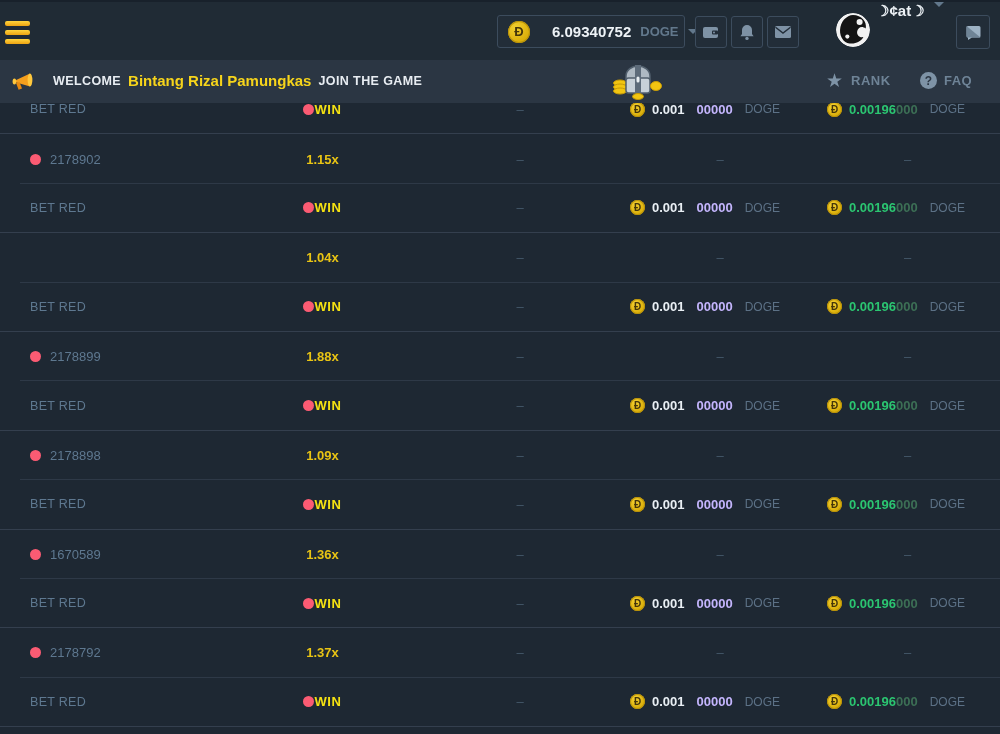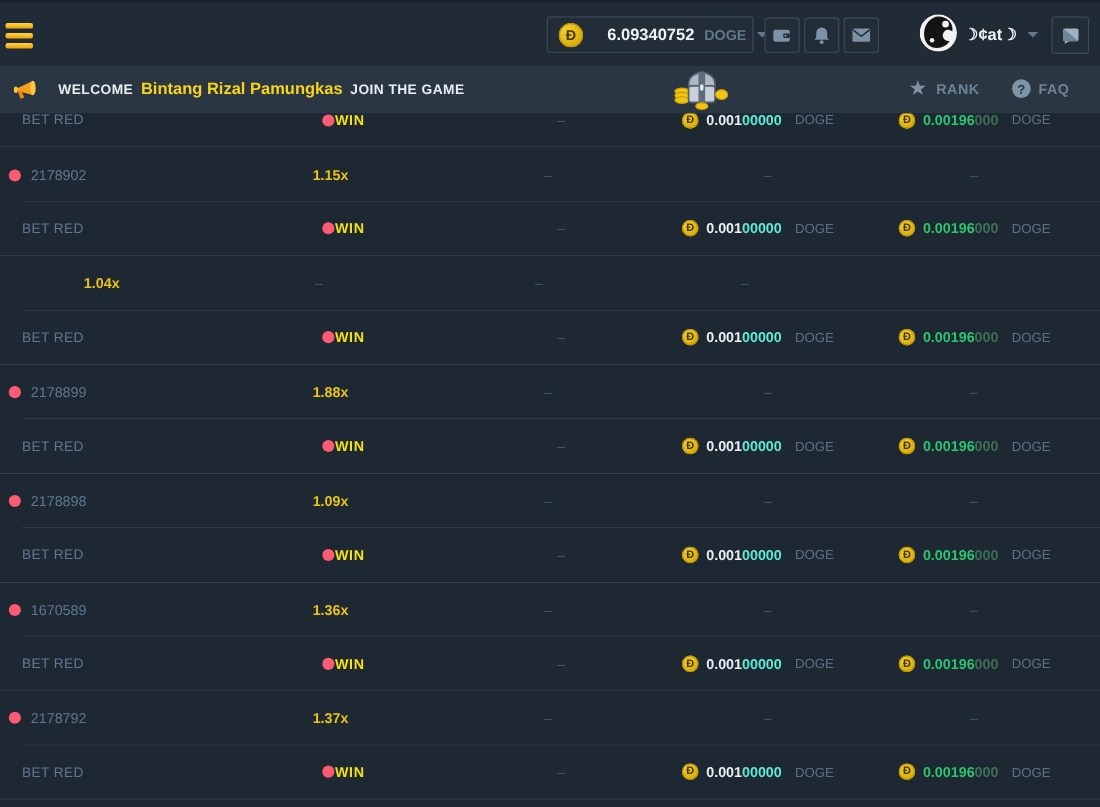--- a/index.html
+++ b/index.html
@@ -32,62 +32,62 @@
   #balance-currency{color:#62788c;font-size:13px;font-weight:bold;margin-left:9px;}
   .caret{width:0;height:0;border-left:5px solid transparent;border-right:5px solid transparent;border-top:5px solid #62788c;margin-left:9px;}
   .icon-btn{
     position:absolute;top:14px;width:32px;height:32px;box-sizing:border-box;
     border:1px solid #3c4c5d;border-radius:3px;background:#222d38;
     display:flex;align-items:center;justify-content:center;cursor:pointer;
   }
   #wallet-btn{left:695px;} #bell-btn{left:731px;} #mail-btn{left:767px;}
   #chat-btn{left:956px;top:13px;width:34px;height:34px;}
   #avatar{position:absolute;left:836px;top:11px;width:34px;height:34px;border-radius:50%;overflow:hidden;cursor:pointer;}
-  #user-group{position:absolute;left:876px;top:0;height:58px;display:flex;align-items:center;cursor:pointer;}
+  #user-group{position:absolute;left:876px;top:0;height:58px;display:flex;align-items:flex-start;cursor:pointer;}
   #username{color:#edf2f6;font-weight:bold;font-size:15px;}
 
   
   #banner{position:absolute;top:58px;left:0;right:0;height:45px;background:#2b3643;z-index:5;}
   #megaphone{position:absolute;left:11px;top:11px;}
   #welcome{position:absolute;left:53px;top:0;height:45px;display:flex;align-items:center;gap:7px;white-space:nowrap;}
   #welcome .w-pre,#welcome .w-suf{color:#e8edf2;font-weight:bold;font-size:12.5px;letter-spacing:.4px;}
   #welcome .w-name{color:#f6d41b;font-weight:bold;font-size:15px;}
   #tasks{position:absolute;left:612px;top:0;height:45px;display:flex;align-items:center;cursor:pointer;}
   #tasks-text{margin-left:7px;font-style:italic;line-height:1.15;}
   #tasks-title{color:#f5f3e7;font-weight:bold;font-size:15px;letter-spacing:.5px;}
   #tasks-sub{color:#d4dbe1;font-size:12px;}
   #rank{position:absolute;left:826px;top:0;height:45px;display:flex;align-items:center;gap:8px;cursor:pointer;}
   #rank .star{color:#7e93a6;font-size:19px;line-height:1;}
   #rank .lbl,#faq .lbl{color:#6e8396;font-size:13px;font-weight:bold;letter-spacing:.5px;}
   #faq{position:absolute;left:920px;top:0;height:45px;display:flex;align-items:center;gap:7px;cursor:pointer;}
   #faq .qmark{width:17px;height:17px;border-radius:50%;background:#7e93a6;color:#2b3643;font-size:12px;font-weight:bold;display:flex;align-items:center;justify-content:center;}
 
   
   #bets-table{position:absolute;top:85px;left:0;right:0;z-index:1;}
-  .row{display:flex;align-items:center;height:49.4px;box-sizing:border-box;background:#1e2833;position:relative;}
+  .row{display:flex;align-items:center;height:49.4px;box-sizing:border-box;background:#1e2833;position:relative;justify-content:flex-end;}
   .bet-row{border-bottom:1px solid #343f4e;}
   .round-row::after{content:'';position:absolute;left:20px;right:0;bottom:0;height:1px;background:#2e3947;}
   .c{display:flex;align-items:center;}
   .c1{width:200px;padding-left:8px;}
   .bet-row .c1{padding-left:20px;}
   .c2{width:185px;justify-content:center;}
   .c3{width:210px;justify-content:center;}
   .c4{width:190px;justify-content:center;}
   .c5{width:185px;justify-content:center;}
   .c4.amt{justify-content:flex-start;padding-left:5px;box-sizing:border-box;}
   .c5.amt{justify-content:flex-start;padding-left:12px;box-sizing:border-box;}
   .dot{width:11px;height:11px;border-radius:50%;background:#fb5b73;flex:0 0 auto;}
   .round-id{color:#5e7890;font-size:13px;margin-left:9px;}
   .mult{color:#e9c414;font-weight:bold;font-size:13px;}
   .bet-label{color:#5e7890;font-size:12.5px;letter-spacing:.3px;}
   .win{color:#f4e112;font-weight:bold;font-size:13px;letter-spacing:.6px;}
   .dash{color:#46596c;font-size:13px;}
   .val{margin-left:7px;font-size:13px;font-weight:bold;white-space:nowrap;}
   .v-main{color:#e9eff4;}
-  .v-dim{color:#5eead4;}
+  .v-dim{color:#c4b5fd;margin-left:12px;}
   .g-main{color:#2bc571;}
   .g-dim{color:#3c6f55;}
   .cur{color:#5c7186;font-size:12px;margin-left:12px;}
 </style>
 </head>
 <body>
 
 <div id="page">
 
   <div id="topbar">

